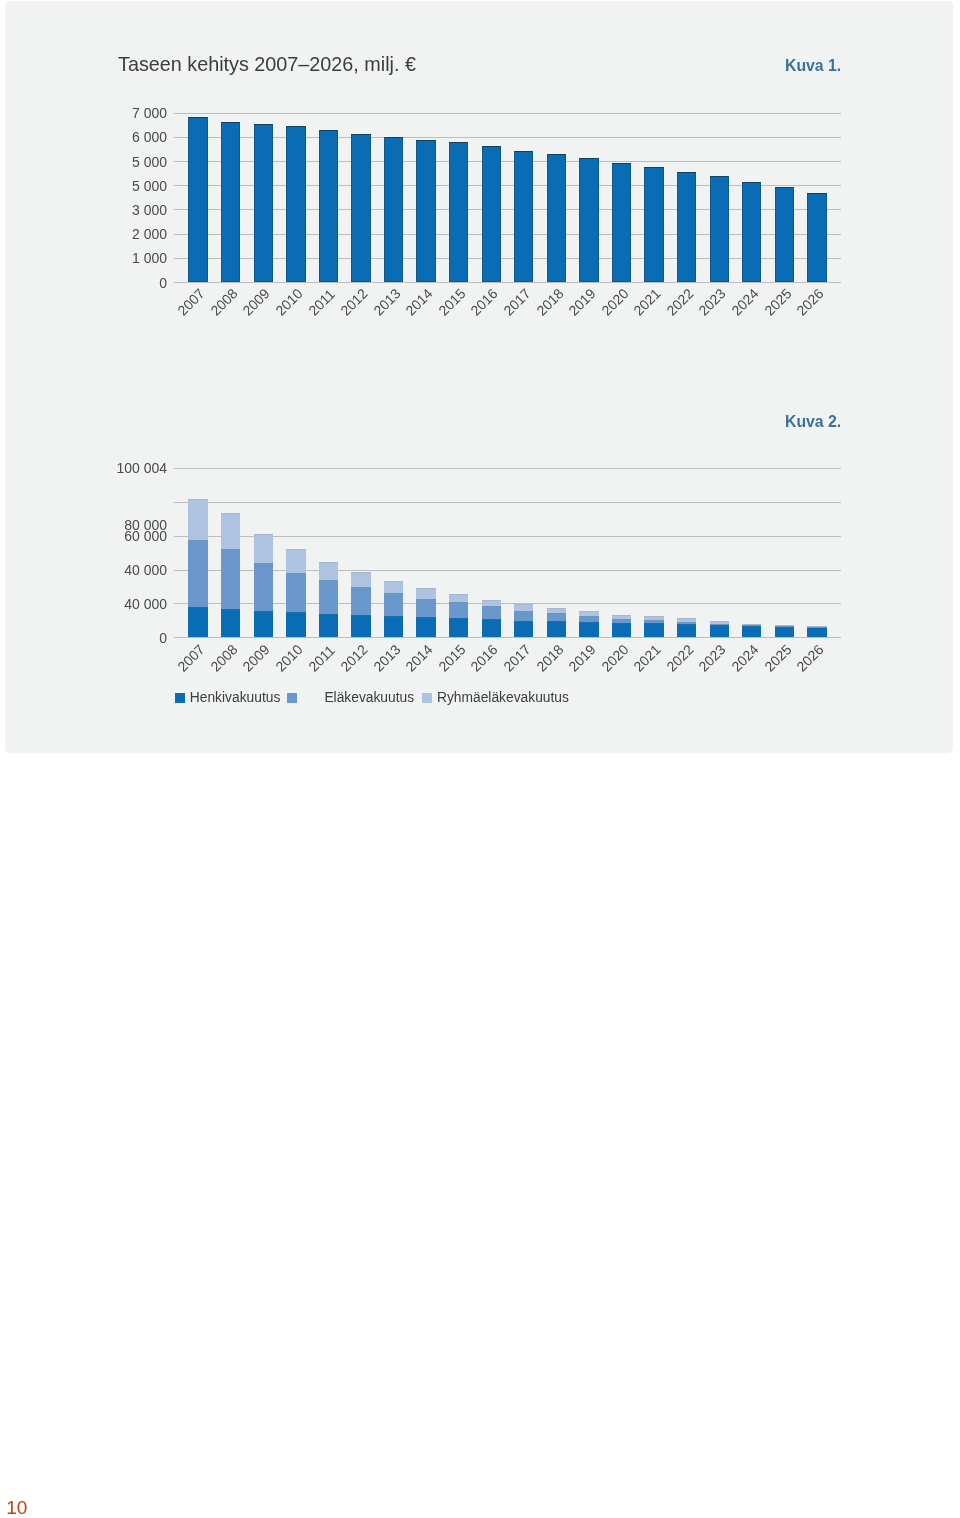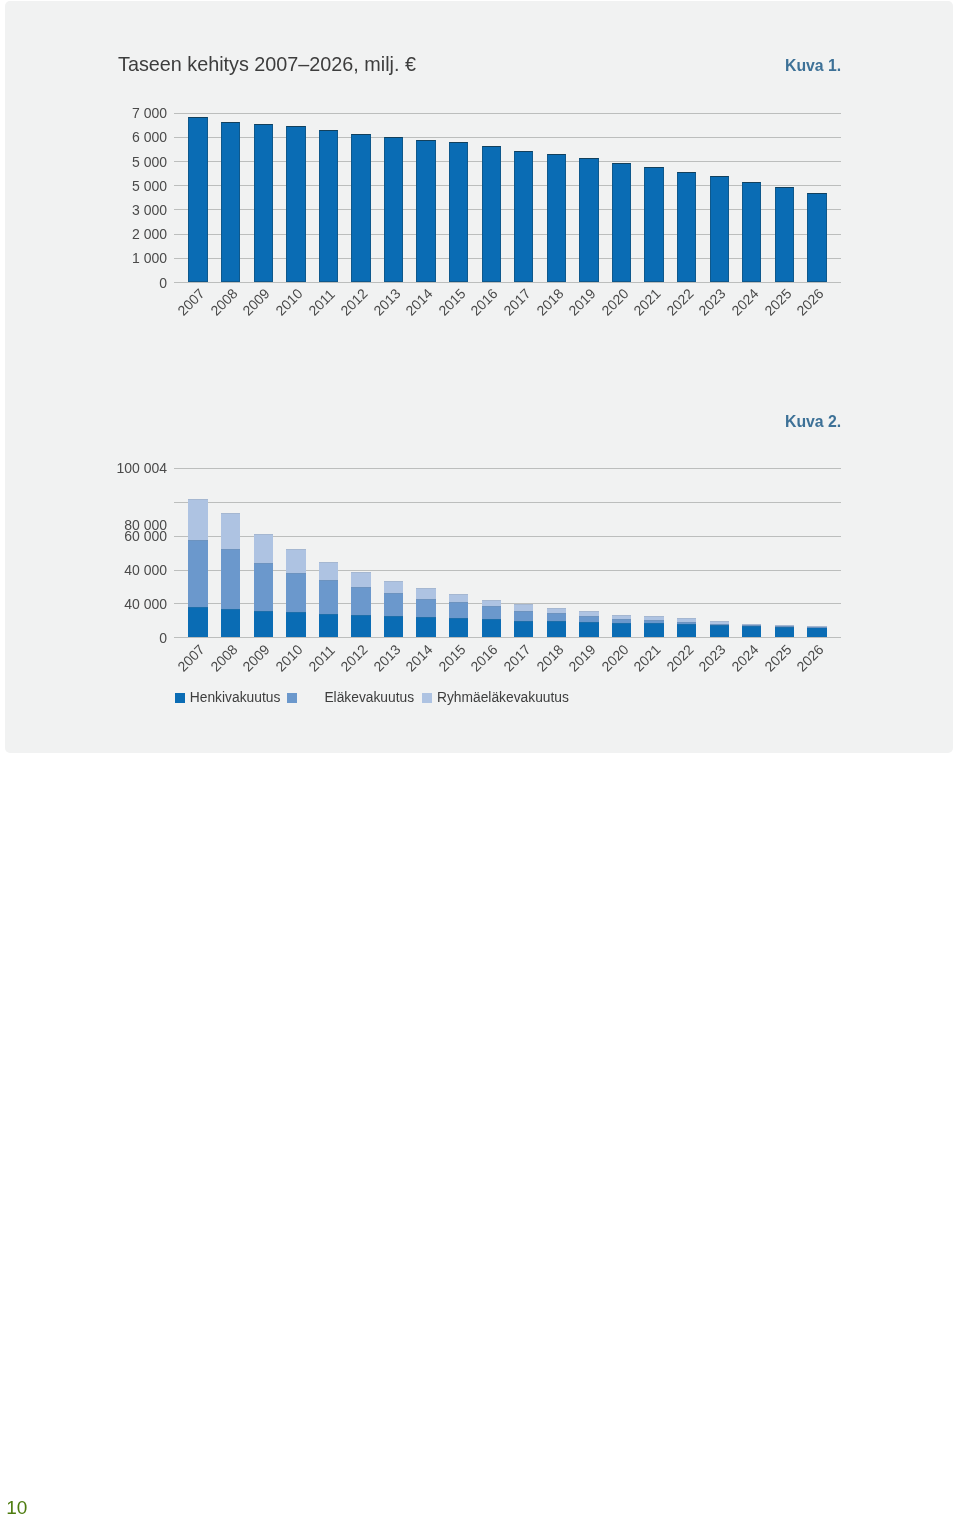--- a/index.html
+++ b/index.html
@@ -191,14 +191,14 @@
         <div class="legend-item" style="left:287.4px;gap:22px;">
           <span class="swatch" style="background:#6b98cc;"></span>
           <span class="legend-label">Eläkevakuutus</span>
         </div>
         <div class="legend-item" style="left:422px;">
           <span class="swatch" style="background:#aec3e2;"></span>
           <span class="legend-label">Ryhmäeläkevakuutus</span>
         </div>
       </div>
     </div>
-  <div class="pagenum" style="color: #4d7c0f;">10</div>
+  <div class="pagenum" style="color: #c2410c;">10</div>
 </div>
 
 </body></html>

